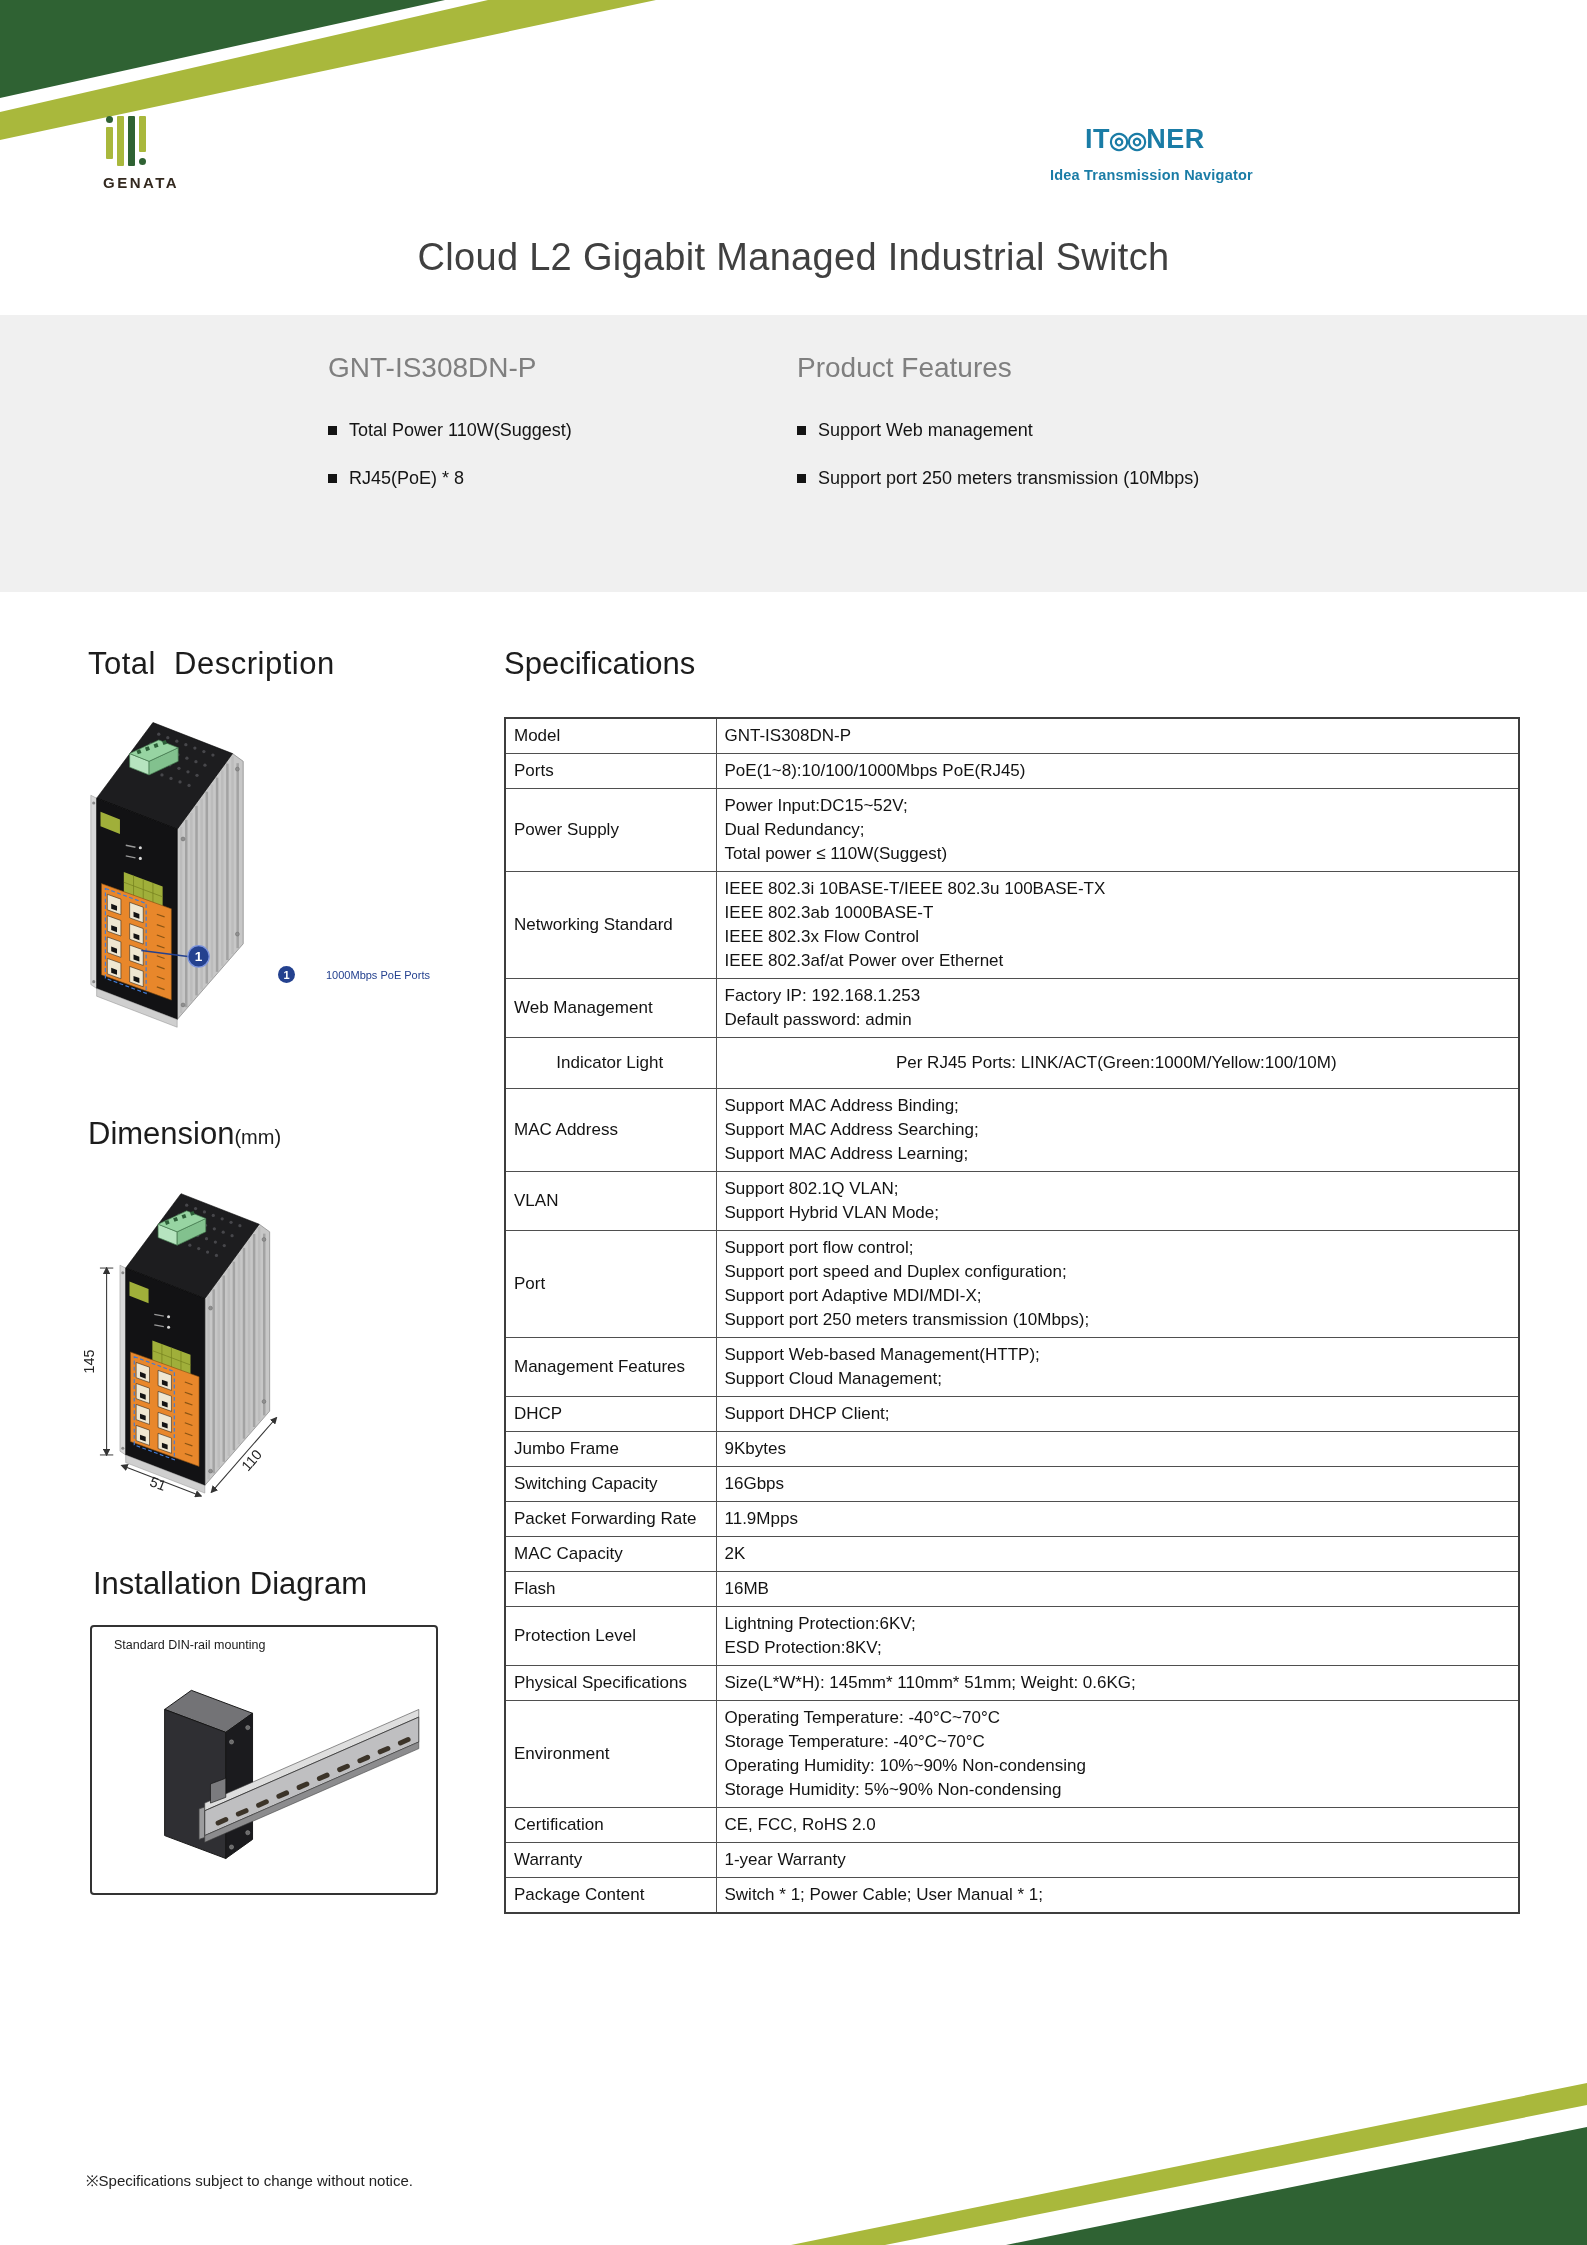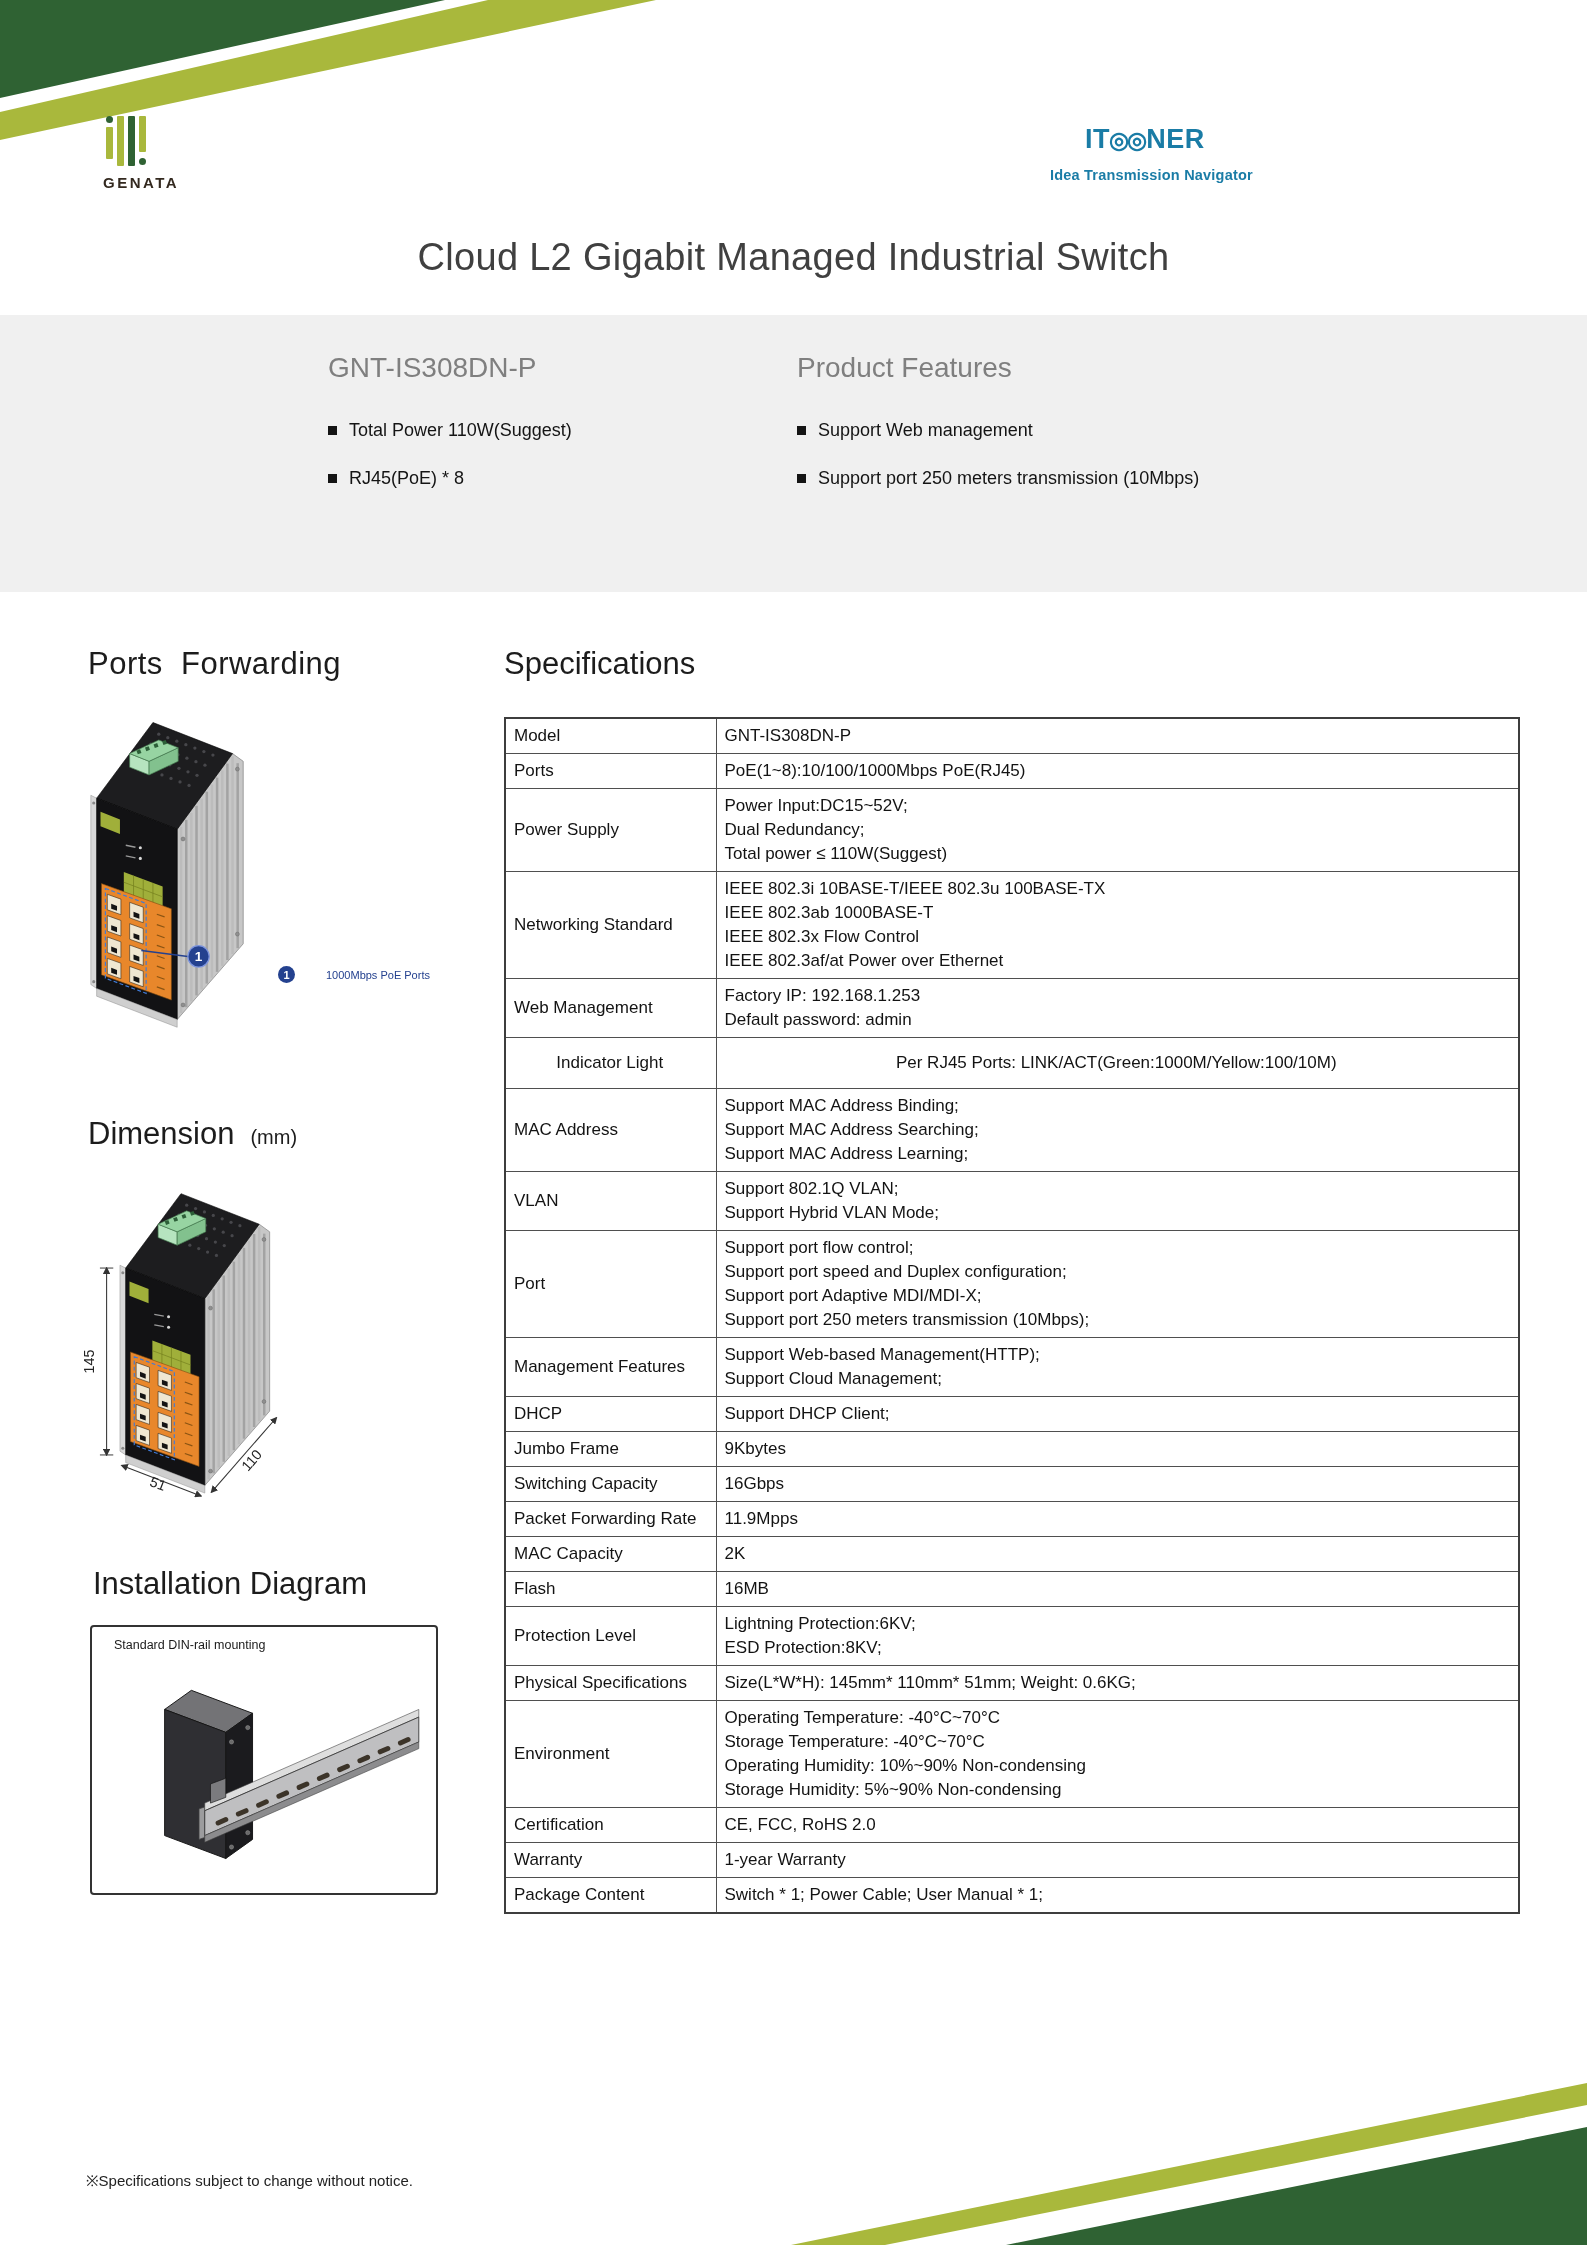--- a/index.html
+++ b/index.html
@@ -33,21 +33,21 @@
   .sum-list.left{left:328px;}
   .sum-list.right{left:797px;}
   .sum-list li{display:flex;align-items:center;gap:12px;height:48px;font-size:18px;color:#141414;white-space:nowrap;}
   .sq{width:9px;height:9px;background:#141414;flex:none;}
 
   
   .section-h{position:absolute;font-size:31px;color:#1c1c1c;white-space:nowrap;}
   .h-ports{left:88px;top:646px;word-spacing:9px;letter-spacing:0.5px;}
   .h-specs{left:504px;top:646px;}
   .h-dim{left:88px;top:1116px;}
-  .h-dim .unit{font-size:20px;margin-left:16px;color:#1c1c1c;}
+  .h-dim .unit{font-size:20px;margin-left:0;color:#1c1c1c;}
   .h-install{left:93px;top:1566px;}
 
   
   .fig-ports{position:absolute;left:85px;top:710px;width:165px;height:322px;}
   .legend{position:absolute;left:278px;top:966px;display:flex;align-items:center;gap:8px;}
   .legend .dot{width:17px;height:17px;border-radius:50%;background:#24418f;color:#fff;
                font-size:11px;font-weight:700;display:flex;align-items:center;justify-content:center;}
   .legend .txt{font-size:11px;font-weight:500;color:#24418f;white-space:nowrap;margin-left:23px;}
   .fig-dim{position:absolute;left:78px;top:1176px;width:205px;height:330px;}
 
@@ -116,21 +116,21 @@
           <span class="sq"></span>
           <span>Support Web management</span>
         </li>
         <li>
           <span class="sq"></span>
           <span>Support port 250 meters transmission (10Mbps)</span>
         </li>
       </ul>
   </div>
 
-  <div class="section-h h-ports">Ports Forwarding</div>
+  <div class="section-h h-ports">Total Description</div>
   <div class="section-h h-specs">Specifications</div>
 
   <div class="fig-ports">
     <svg id="switch-svg-ports" width="165" height="322" viewBox="0 0 170 330">
         <polygon points="95,122 152,44 163,52 163,240 95,318" fill="#c7c7c7" stroke="#8b8b8b" stroke-width="0.8"></polygon>
         <line x1="99.0" y1="119.5" x2="99.0" y2="311.4" stroke="#bcbcbc" stroke-width="2.6"></line>
         <line x1="104.3" y1="112.3" x2="104.3" y2="305.3" stroke="#a3a3a3" stroke-width="2.6"></line>
         <line x1="109.6" y1="105.0" x2="109.6" y2="299.3" stroke="#bcbcbc" stroke-width="2.6"></line>
         <line x1="114.9" y1="97.8" x2="114.9" y2="293.2" stroke="#a3a3a3" stroke-width="2.6"></line>
         <line x1="120.2" y1="90.5" x2="120.2" y2="287.1" stroke="#bcbcbc" stroke-width="2.6"></line>

